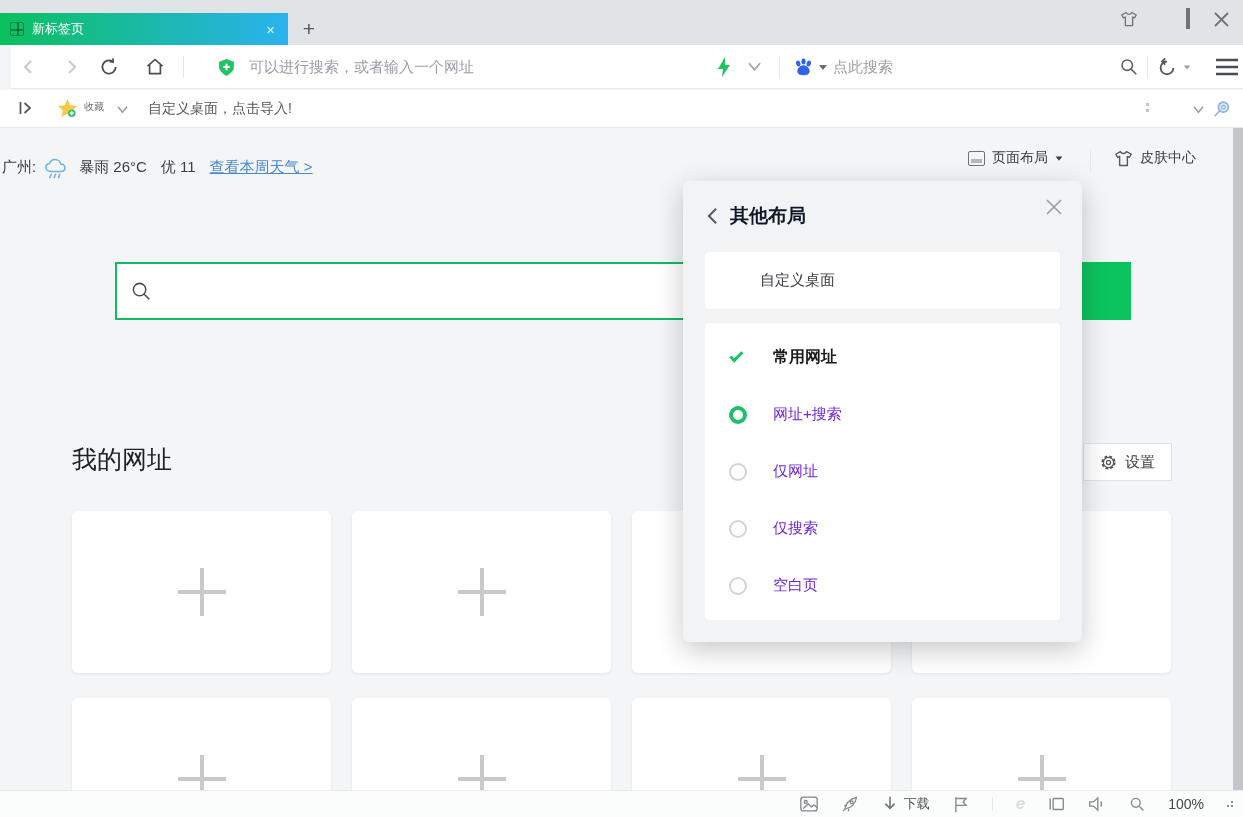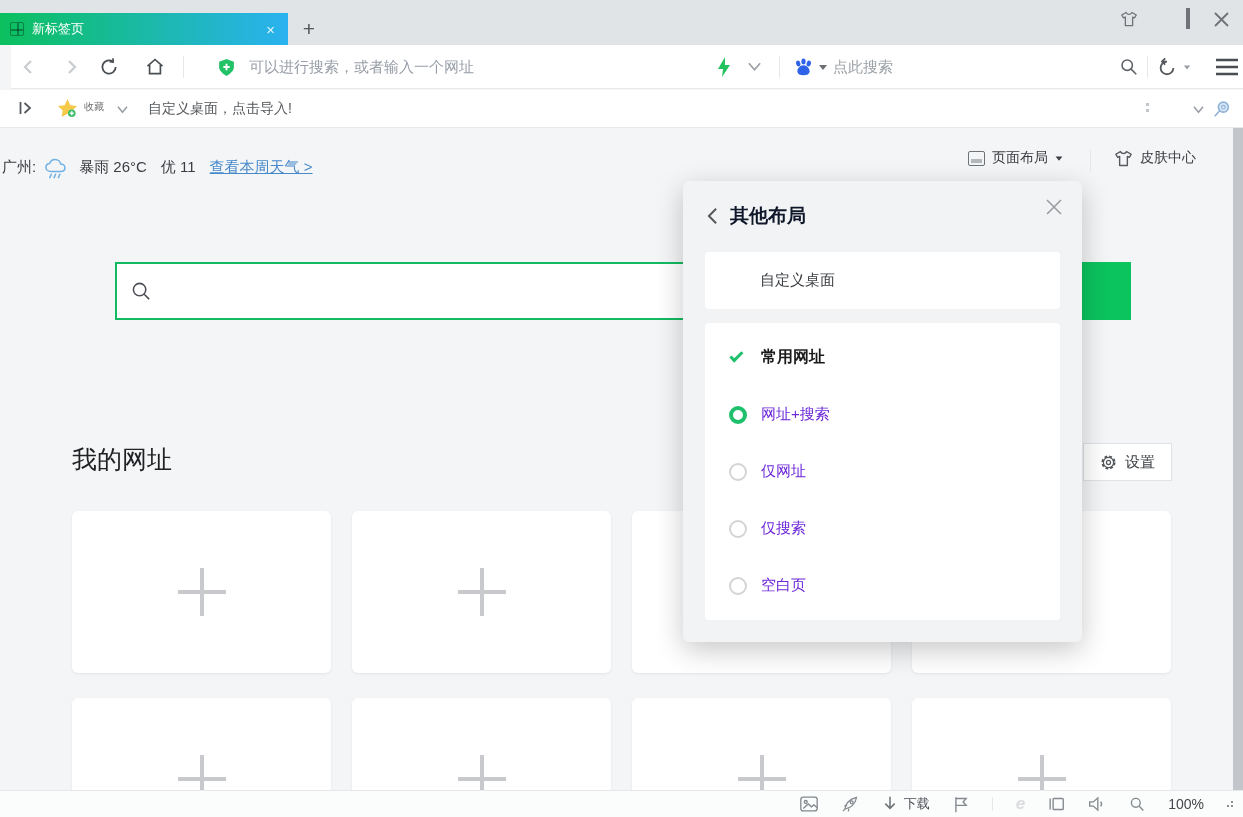--- a/index.html
+++ b/index.html
@@ -66,21 +66,21 @@
 
   
   .popup { position:absolute; left:683px; top:181px; width:399px; height:461px; background:#f2f3f4; border-radius:6px;
     box-shadow:0 8px 28px rgba(0,0,0,.22); z-index:10; }
   .popup-header { position:absolute; left:0; top:0; width:100%; height:70px; display:flex; align-items:center; padding-left:24px; }
   .popup-title { font-size:19px; font-weight:bold; color:#0f172a; margin-left:12px; }
   .popup-close { position:absolute; right:18px; top:16px; cursor:pointer; }
   .popup-card { position:absolute; left:22px; width:355px; background:#fff; border-radius:4px; }
   .card-custom { top:71px; height:57px; display:flex; align-items:center; padding-left:55px; font-size:15px; color:#3a3d41; cursor:pointer; }
   .card-options { top:142px; height:297px; display:flex; flex-direction:column; padding:6px 0; }
-  .opt-row { flex:1; display:flex; align-items:center; padding-left:22px; cursor:pointer; }
+  .opt-row { flex:1; display:flex; align-items:center; padding-left:22px; cursor:pointer;gap:12px; }
   .opt-icon { width:22px; display:flex; align-items:center; justify-content:center; margin-right:12px; }
   .opt-label { font-size:15px; color:#6d28d9; }
   .opt-row.check .opt-label { font-weight:bold; font-size:16px; color:#1a1a1a; }
   .ic-state { width:18px; height:18px; border-radius:50%; }
   .opt-row.check .ic-state { width:13px; height:7px; border:none; border-left:3px solid #1ec06c; border-bottom:3px solid #1ec06c;
     border-radius:0; transform:rotate(-45deg) translateY(-3px); }
   .opt-row.selected .ic-state { border:4px solid #1ec06c; background:#fff; }
   .opt-row.unselected .ic-state { border:2px solid #d2d4d6; background:#fff; }
 
   

